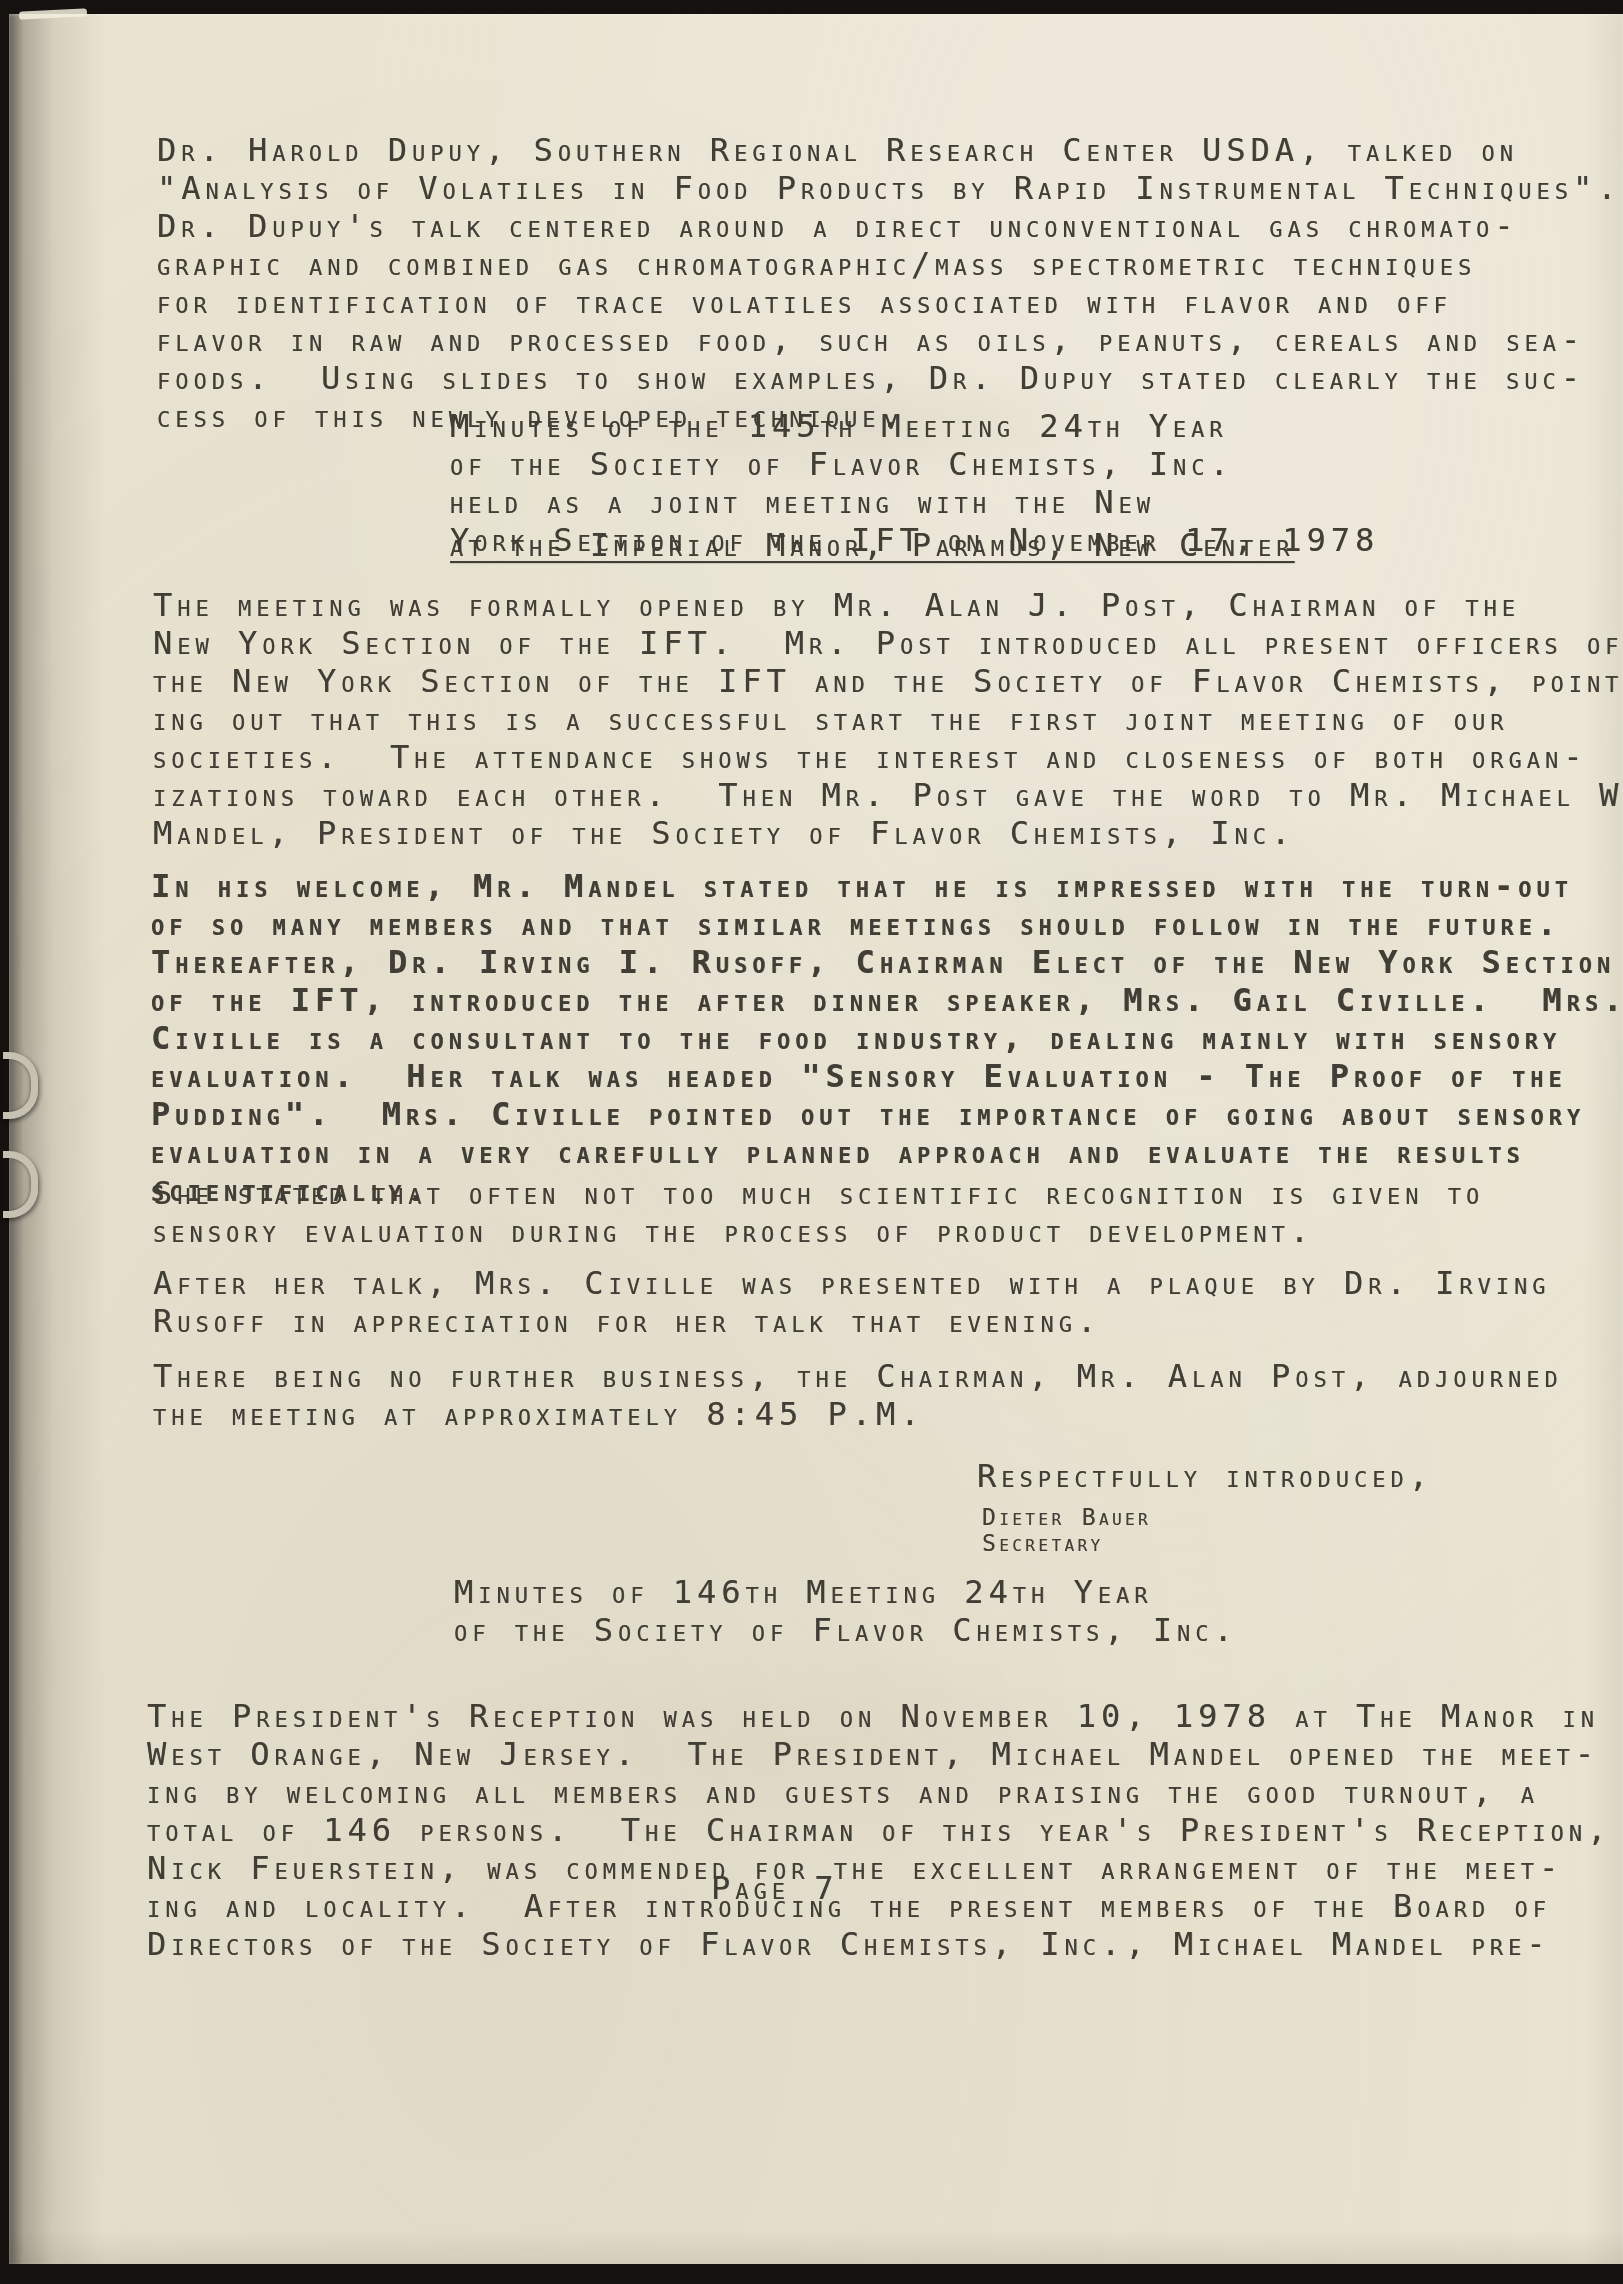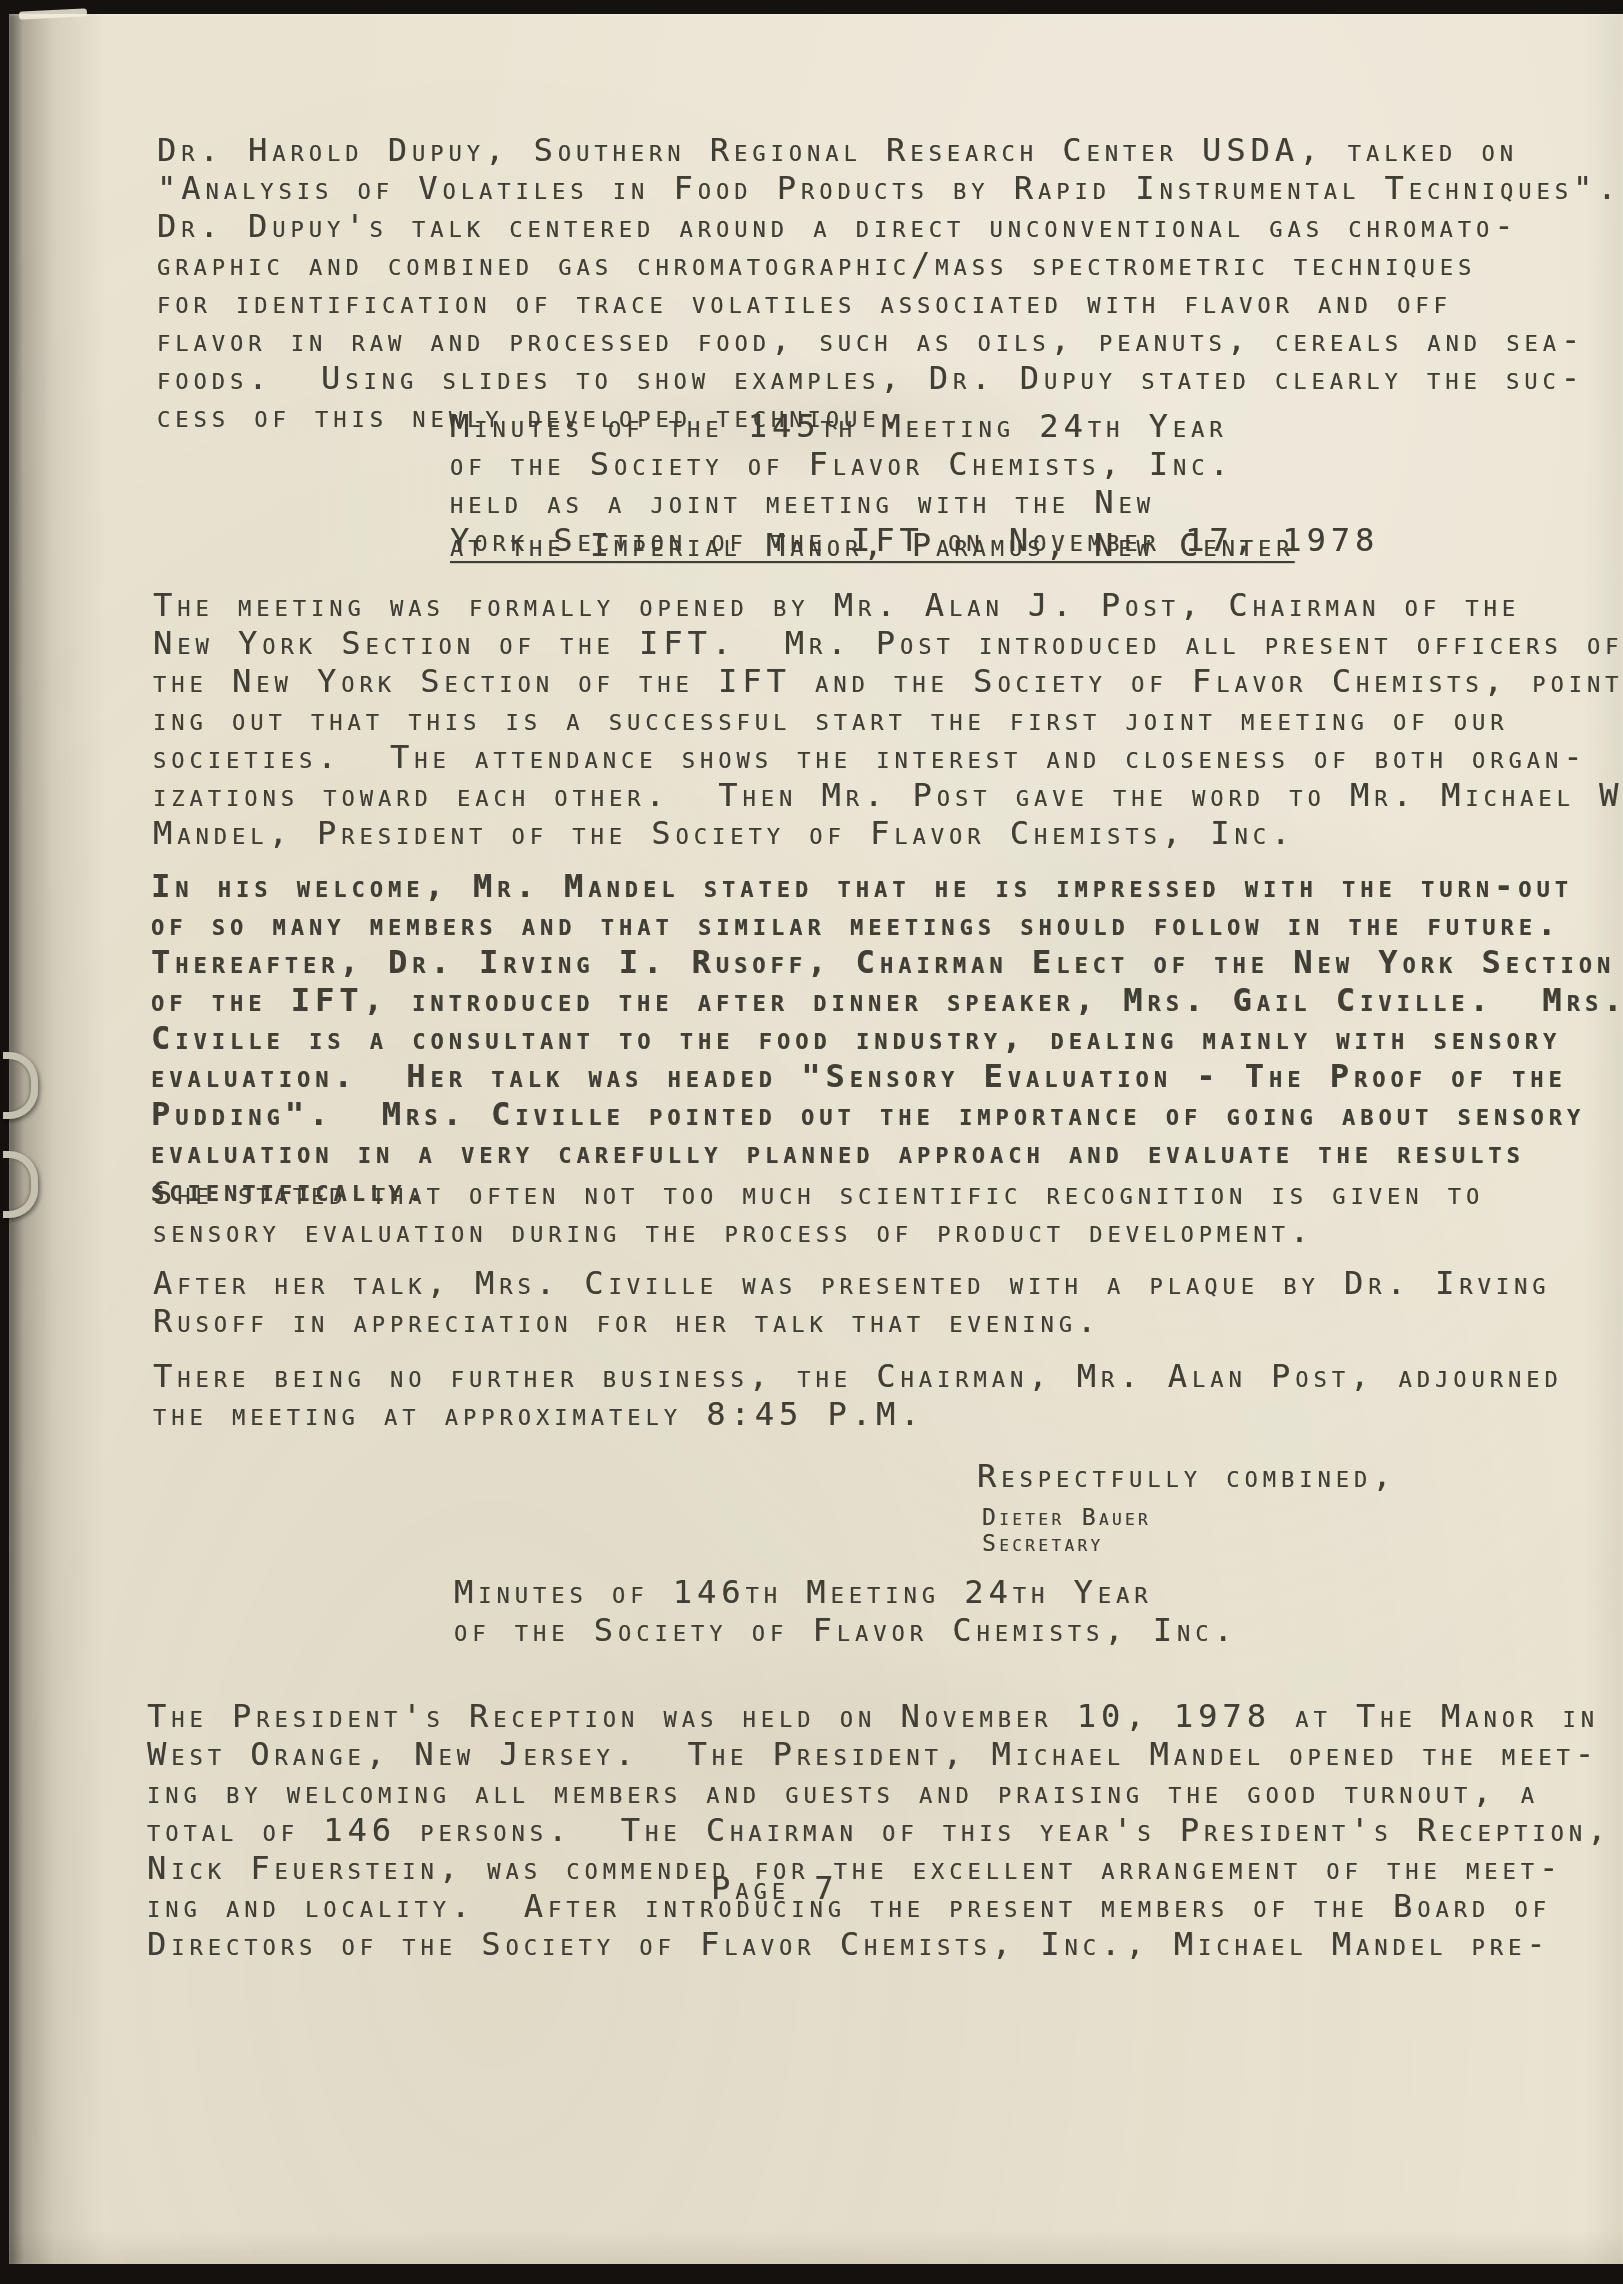--- a/index.html
+++ b/index.html
@@ -149,21 +149,21 @@
 
 <div class="block pos-para-recognition">She stated that often not too much scientific recognition is given to
 sensory evaluation during the process of product development.</div>
 
 <div class="block pos-para-plaque">After her talk, Mrs. Civille was presented with a plaque by Dr. Irving
 Rusoff in appreciation for her talk that evening.</div>
 
 <div class="block pos-para-adjourn">There being no further business, the Chairman, Mr. Alan Post, adjourned
 the meeting at approximately 8:45 P.M.</div>
 
-<div class="block pos-closing">Respectfully combined,</div>
+<div class="block pos-closing">Respectfully introduced,</div>
 
 <div class="block signature-block pos-signature"><span>Dieter Bauer</span>
 <span>Secretary</span></div>
 
 <div class="block heading-block pos-heading-146">Minutes of 146th Meeting 24th Year
 of the Society of Flavor Chemists, Inc.</div>
 
 <div class="block pos-para-reception">The President's Reception was held on November 10, 1978 at The Manor in
 West Orange, New Jersey.  The President, Michael Mandel opened the meet-
 ing by welcoming all members and guests and praising the good turnout, a

